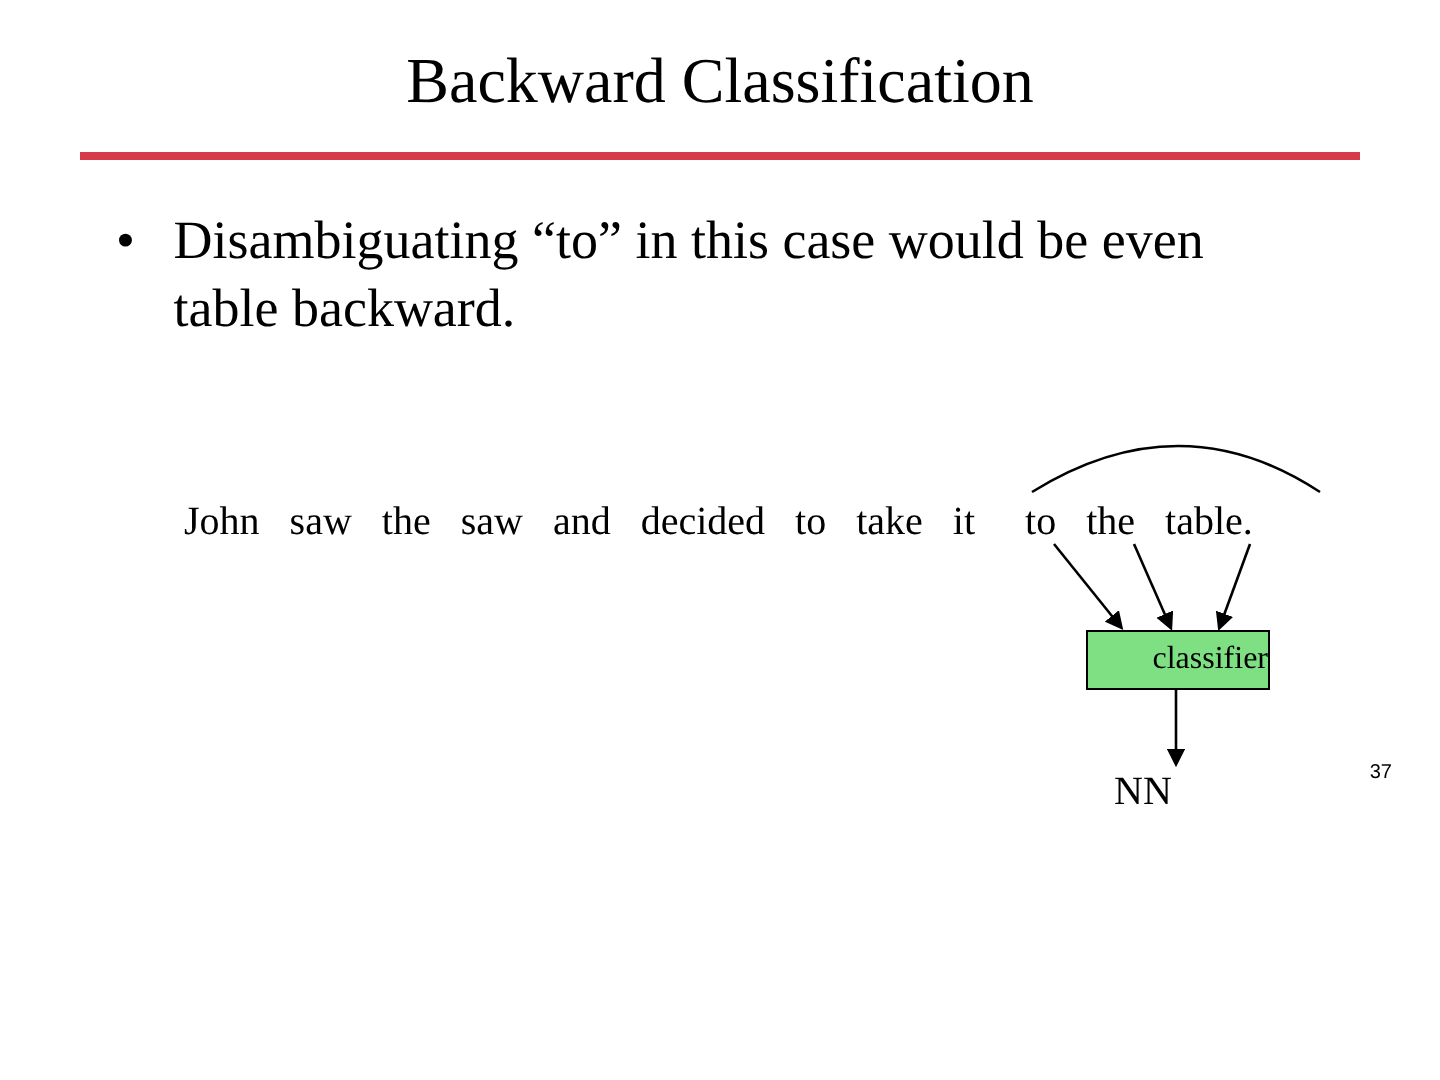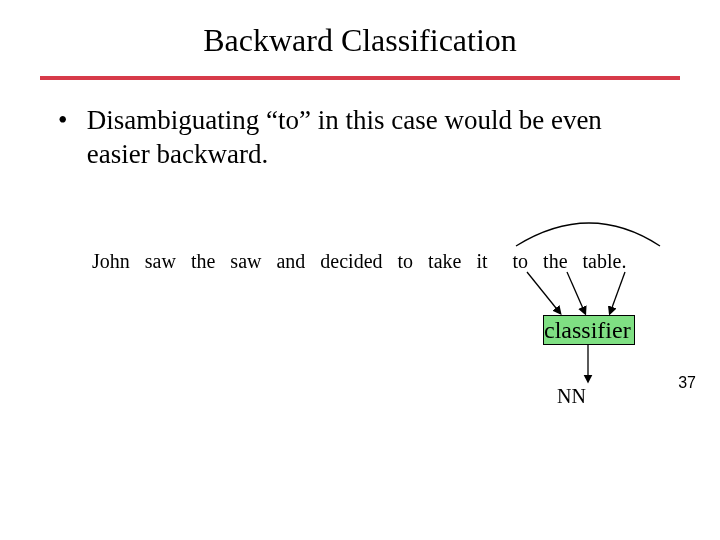--- a/index.html
+++ b/index.html
@@ -66,35 +66,35 @@
     display: inline-block;
   }
   .classifier-box {
     position: absolute;
     top: 315px;
     left: 543px;
     width: 90px;
     height: 28px;
     background: #7fe083;
     border: 1px solid #000;
-    text-align: left;
-    font-size: 24px;
+    text-align: right;
+    font-size: 16px;
     line-height: 28px;
   }
   .nn-label {
     position: absolute;
     top: 385px;
     left: 557px;
     font-size: 20px;
   }
   .pagenum {
     position: absolute;
     bottom: 16px;
     right: 24px;
-    font-size: 16px;
+    font-size: 10px;
     color: #000;
     font-family: Arial, sans-serif;
   }
   svg.arrows {
     position: absolute;
     top: 0;
     left: 0;
     width: 720px;
     height: 540px;
     pointer-events: none;
@@ -104,21 +104,21 @@
 <body>
 
 <div class="slide">
 
   <div class="title">Backward Classification</div>
 
   <div class="rule"></div>
 
   <div class="bullet">
     <span class="dot">•</span>
-    <span class="txt">Disambiguating “to” in this case would be even easier backward.</span>
+    <span class="txt">Disambiguating “to” in this case would be even table backward.</span>
   </div>
 
   <div class="sentence">
     <span class="w" id="w0">John</span>&nbsp;&nbsp;
     <span class="w" id="w1">saw</span>&nbsp;&nbsp;
     <span class="w" id="w2">the</span>&nbsp;&nbsp;
     <span class="w" id="w3">saw</span>&nbsp;&nbsp;
     <span class="w" id="w4">and</span>&nbsp;&nbsp;
     <span class="w" id="w5">decided</span>&nbsp;&nbsp;
     <span class="w" id="w6">to</span>&nbsp;&nbsp;

